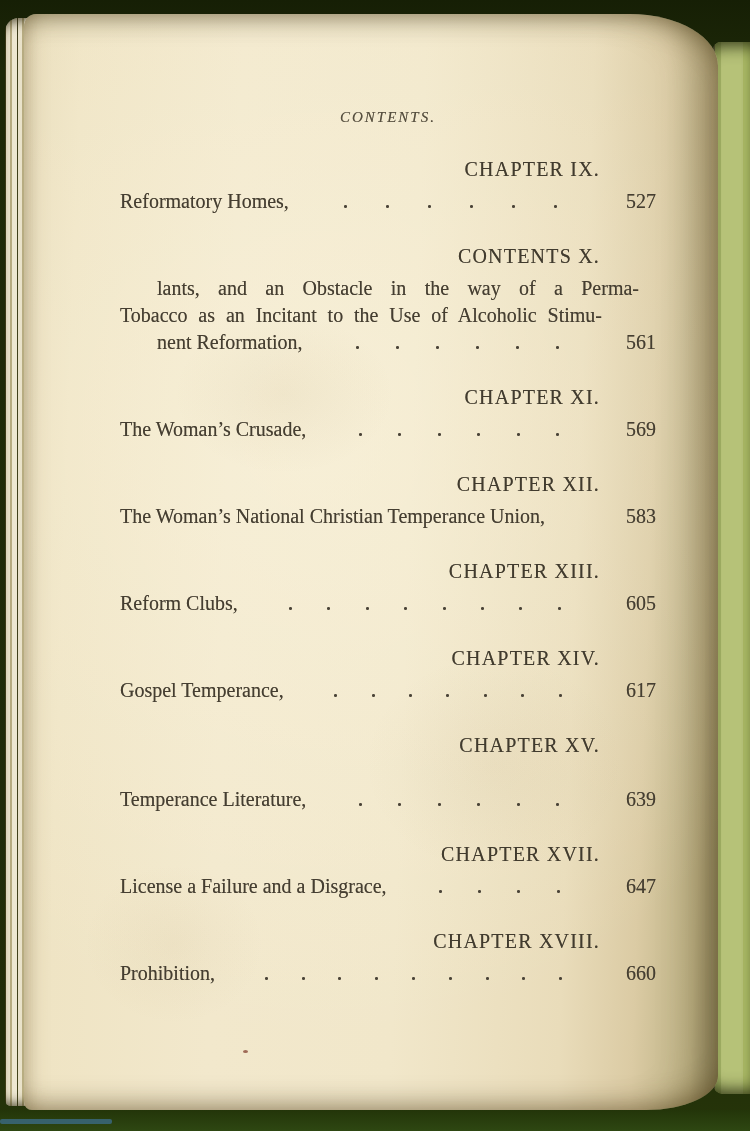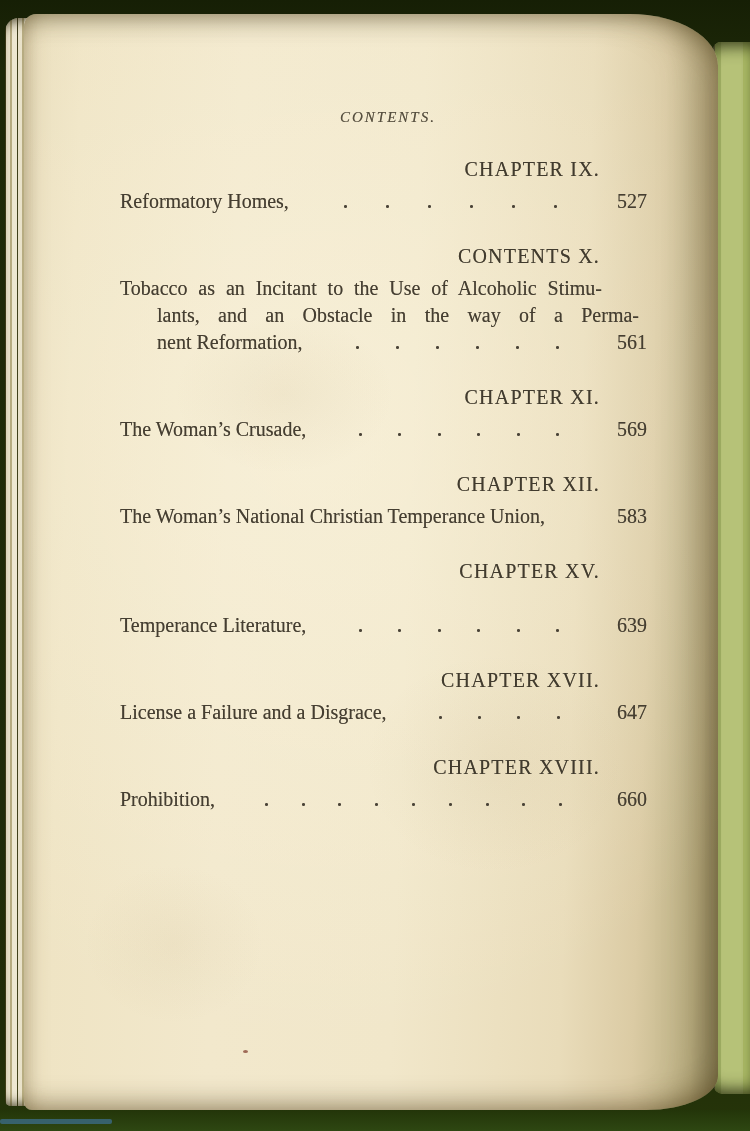--- a/index.html
+++ b/index.html
@@ -77,21 +77,21 @@
     width: 482px; text-align: justify; text-align-last: justify;
   }
   .entry-row.cont { padding-left: 37px; }
   .entry-row.last { display: flex; align-items: baseline; }
   .entry-title { white-space: nowrap; }
   .leader-dots {
     flex: 1; display: flex; justify-content: space-evenly; align-items: flex-end;
     padding: 0 12px 5px 16px; min-width: 0;
   }
   .dot { display: block; width: 3px; height: 3px; background: #4a4337; border-radius: 45%; }
-  .page-num { width: 48px; text-align: center; white-space: nowrap; }
+  .page-num { width: 48px; text-align: right; white-space: nowrap; }
   
   .bottom-band {
     position: absolute; left: 0; bottom: 0; width: 750px; height: 21px;
     background: linear-gradient(180deg, #233509, #2e4712);
   }
   .teal-line {
     position: absolute; left: 0; bottom: 7px; width: 112px; height: 5px;
     background: #3c6e8c; opacity: 0.75; border-radius: 2px;
   }
 </style>
@@ -124,22 +124,22 @@
                   <i class="dot"></i>
                   <i class="dot"></i>
                 </span>
                 <span class="page-num">527</span>
               </div>
             </div>
           </div>
           <div class="chapter">
             <div class="chapter-heading">CONTENTS X.</div>
             <div class="entry">
+              <div class="entry-row cont justify"><span>lants, and an Obstacle in the way of a Perma-</span></div>
               <div class="entry-row justify"><span>Tobacco as an Incitant to the Use of Alcoholic Stimu-</span></div>
-              <div class="entry-row cont justify"><span>lants, and an Obstacle in the way of a Perma-</span></div>
               <div class="entry-row cont last">
                 <span class="entry-title">nent Reformation,</span>
                 <span class="leader-dots">
                   <i class="dot"></i>
                   <i class="dot"></i>
                   <i class="dot"></i>
                   <i class="dot"></i>
                   <i class="dot"></i>
                   <i class="dot"></i>
                 </span>
@@ -168,20 +168,57 @@
             <div class="chapter-heading">CHAPTER XII.</div>
             <div class="entry">
               <div class="entry-row last">
                 <span class="entry-title">The Woman’s National Christian Temperance Union,</span>
                 <span class="leader-dots"></span>
                 <span class="page-num">583</span>
               </div>
             </div>
           </div>
           <div class="chapter">
+            <div class="chapter-heading">CHAPTER XIII.</div>
+            <div class="entry">
+              <div class="entry-row last">
+                <span class="entry-title">Reform Clubs,</span>
+                <span class="leader-dots">
+                  <i class="dot"></i>
+                  <i class="dot"></i>
+                  <i class="dot"></i>
+                  <i class="dot"></i>
+                  <i class="dot"></i>
+                  <i class="dot"></i>
+                  <i class="dot"></i>
+                  <i class="dot"></i>
+                </span>
+                <span class="page-num">605</span>
+              </div>
+            </div>
+          </div>
+          <div class="chapter">
+            <div class="chapter-heading">CHAPTER XIV.</div>
+            <div class="entry">
+              <div class="entry-row last">
+                <span class="entry-title">Gospel Temperance,</span>
+                <span class="leader-dots">
+                  <i class="dot"></i>
+                  <i class="dot"></i>
+                  <i class="dot"></i>
+                  <i class="dot"></i>
+                  <i class="dot"></i>
+                  <i class="dot"></i>
+                  <i class="dot"></i>
+                </span>
+                <span class="page-num">617</span>
+              </div>
+            </div>
+          </div>
+          <div class="chapter">
             <div class="chapter-heading">CHAPTER XV.</div>
           </div>
           <div class="chapter">
             <div class="entry">
               <div class="entry-row last">
                 <span class="entry-title">Temperance Literature,</span>
                 <span class="leader-dots">
                   <i class="dot"></i>
                   <i class="dot"></i>
                   <i class="dot"></i>

